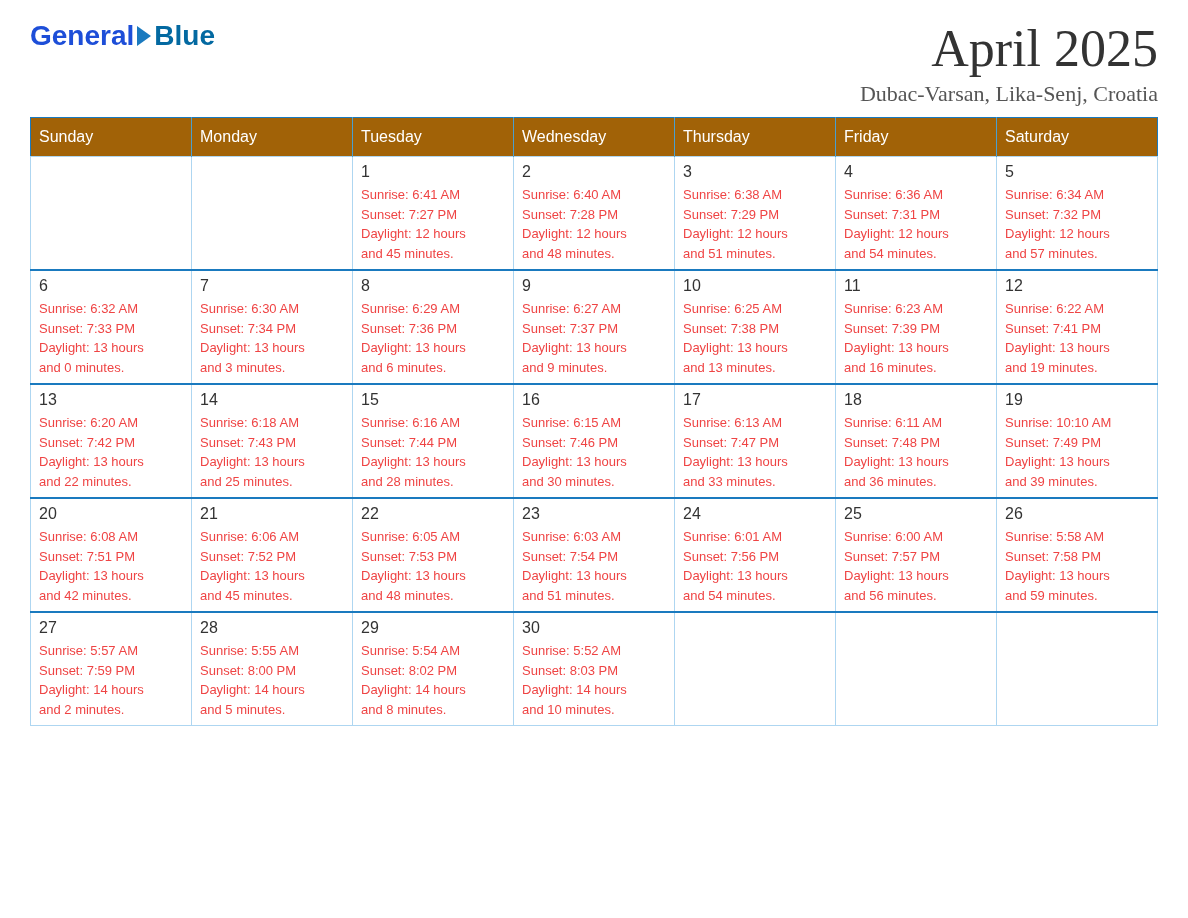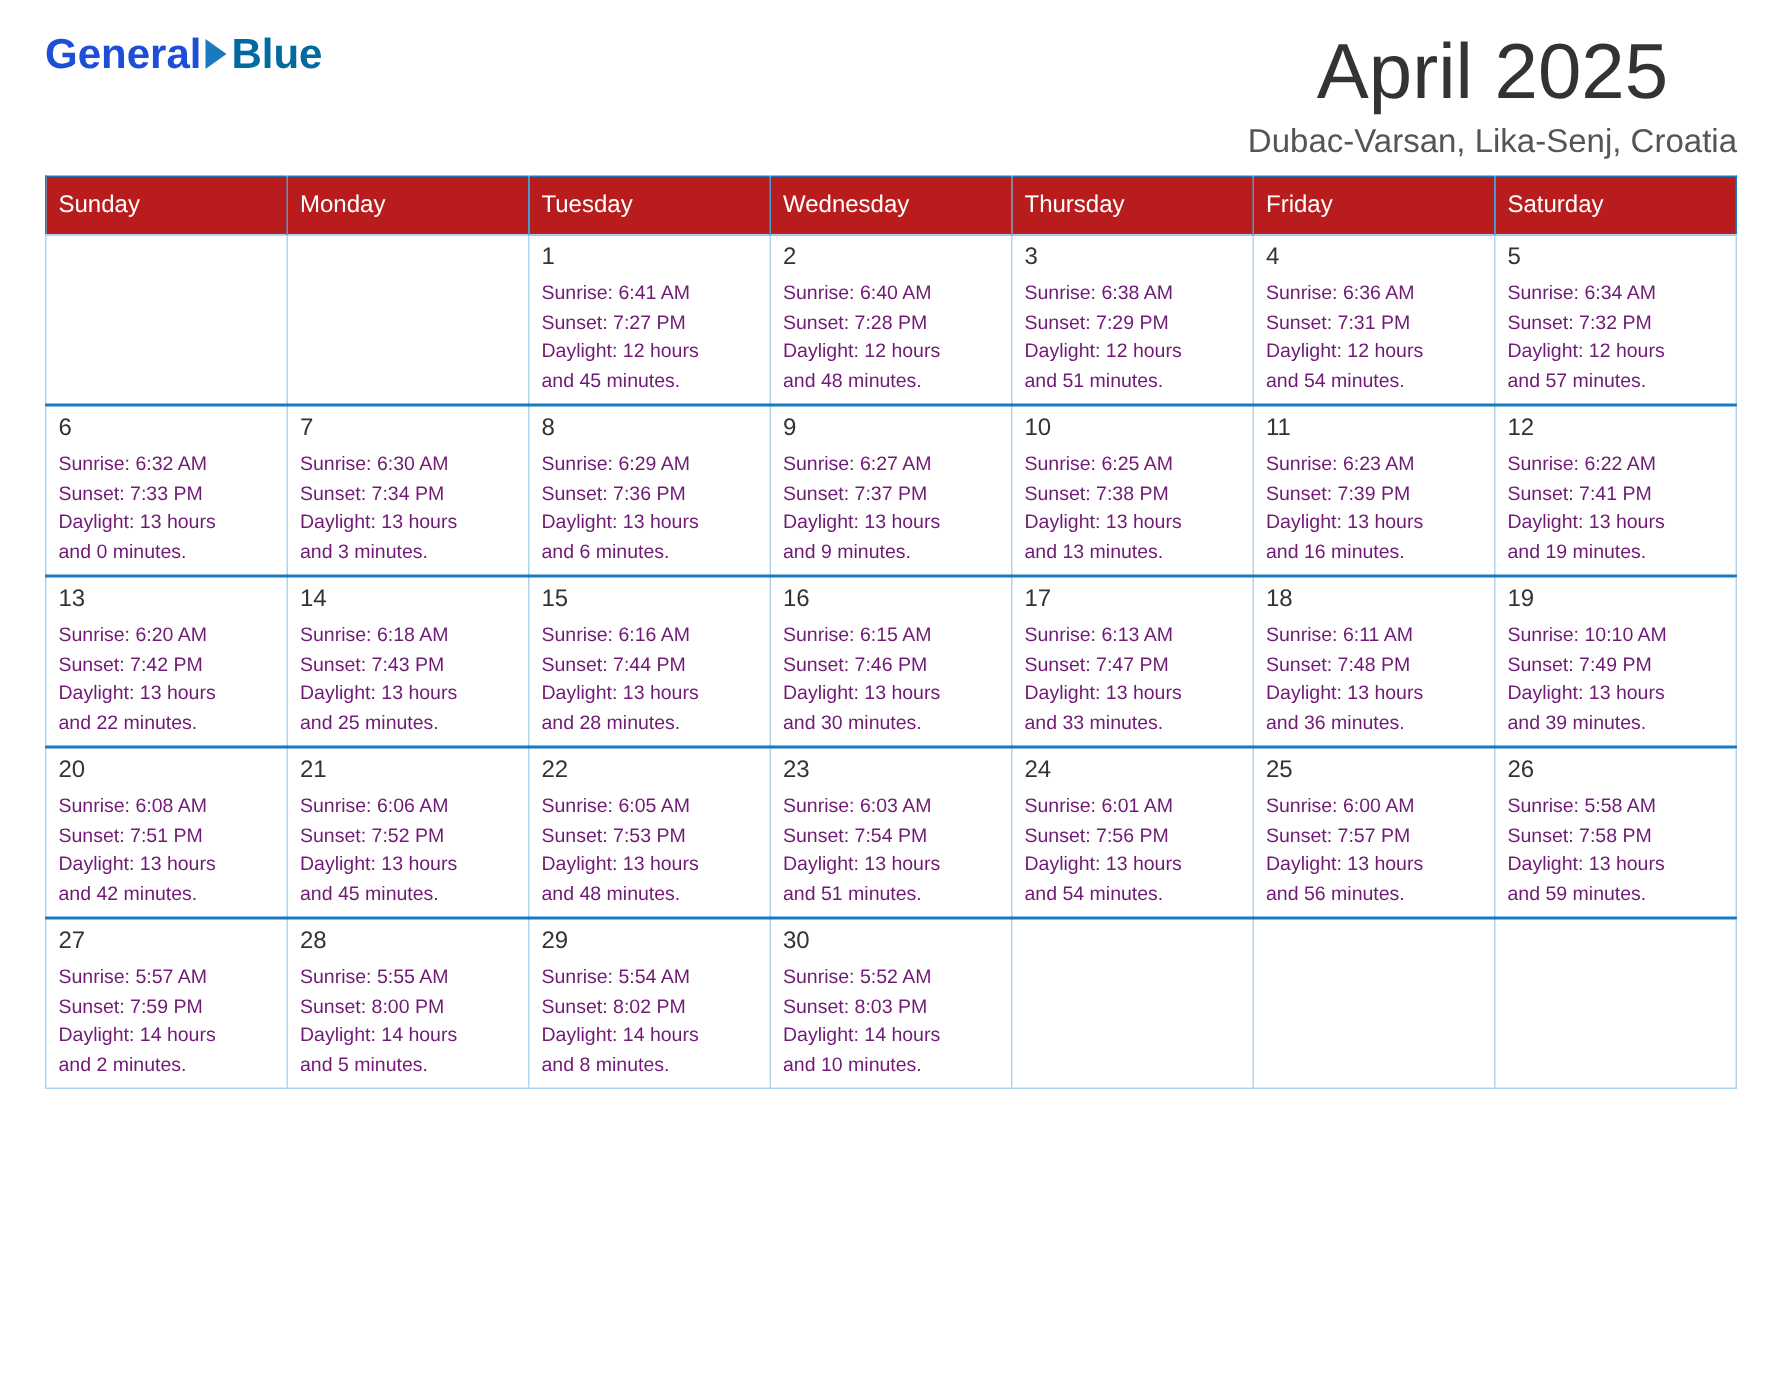--- a/index.html
+++ b/index.html
@@ -38,40 +38,41 @@
       border-bottom: 10px solid transparent;
       margin: 0 3px;
       display: inline-block;
     }
     .logo-blue {
       color: #0369a1;
       font-size: 28px;
       font-weight: bold;
     }
     .title-area {
-      text-align: center;
+      text-align: right;
+      font-family: Liberation Serif, serif;
     }
     .month-title {
       font-size: 52px;
       font-weight: normal;
       color: #333;
       line-height: 1.1;
     }
     .location-title {
       font-size: 22px;
       color: #555;
       margin-top: 4px;
     }
     .calendar {
       width: 100%;
       border-collapse: collapse;
       border: 1px solid #1a7abf;
     }
     .calendar thead tr th {
-      background-color: #b91c1c;
+      background-color: #a16207;
       color: #fff;
       padding: 10px 8px;
       font-size: 16px;
       font-weight: normal;
       text-align: left;
       border-right: 1px solid #4a9fd0;
     }
     .calendar thead tr th:last-child {
       border-right: none;
     }
@@ -84,21 +85,21 @@
     }
     .day-number {
       font-size: 16px;
       color: #333;
       font-weight: normal;
       display: block;
       margin-bottom: 4px;
     }
     .day-info {
       font-size: 13px;
-      color: #701a75;
+      color: #ef4444;
       line-height: 1.5;
     }
     .empty-cell {
       background: #fff;
     }
     .calendar tbody tr {
       border-bottom: 2px solid #1a7abf;
     }
     .calendar tbody tr:last-child {
       border-bottom: 1px solid #ec4899;

